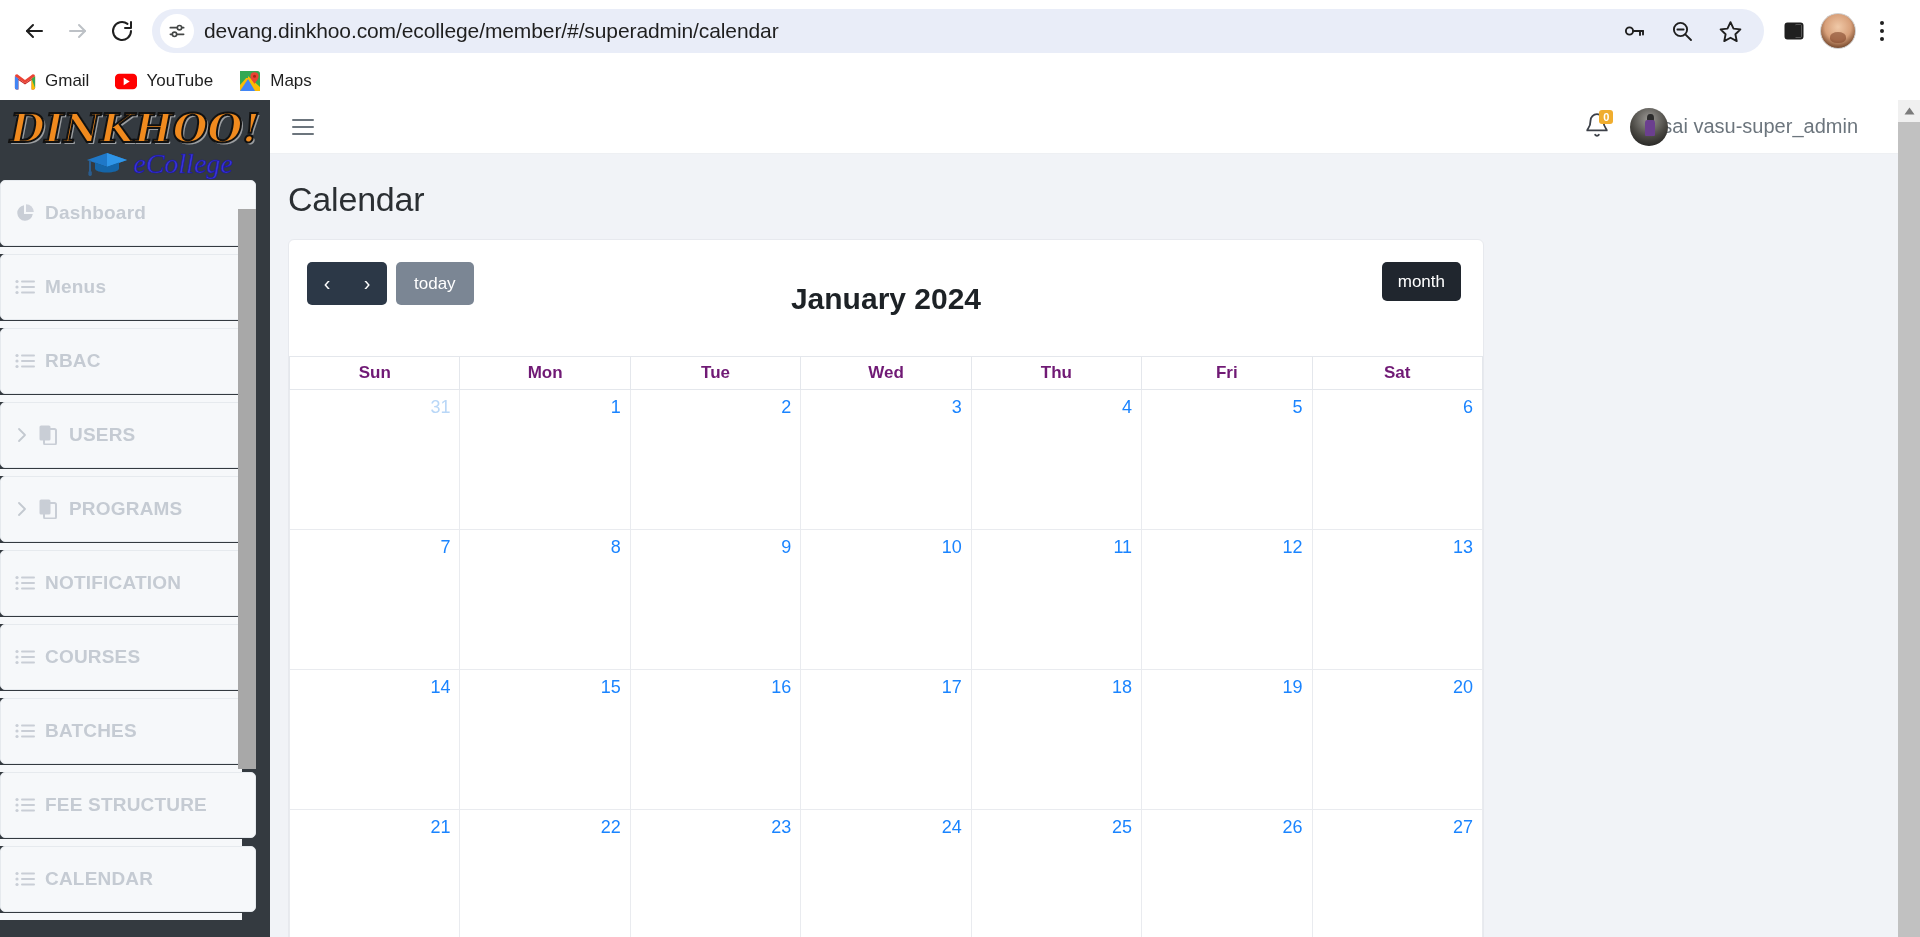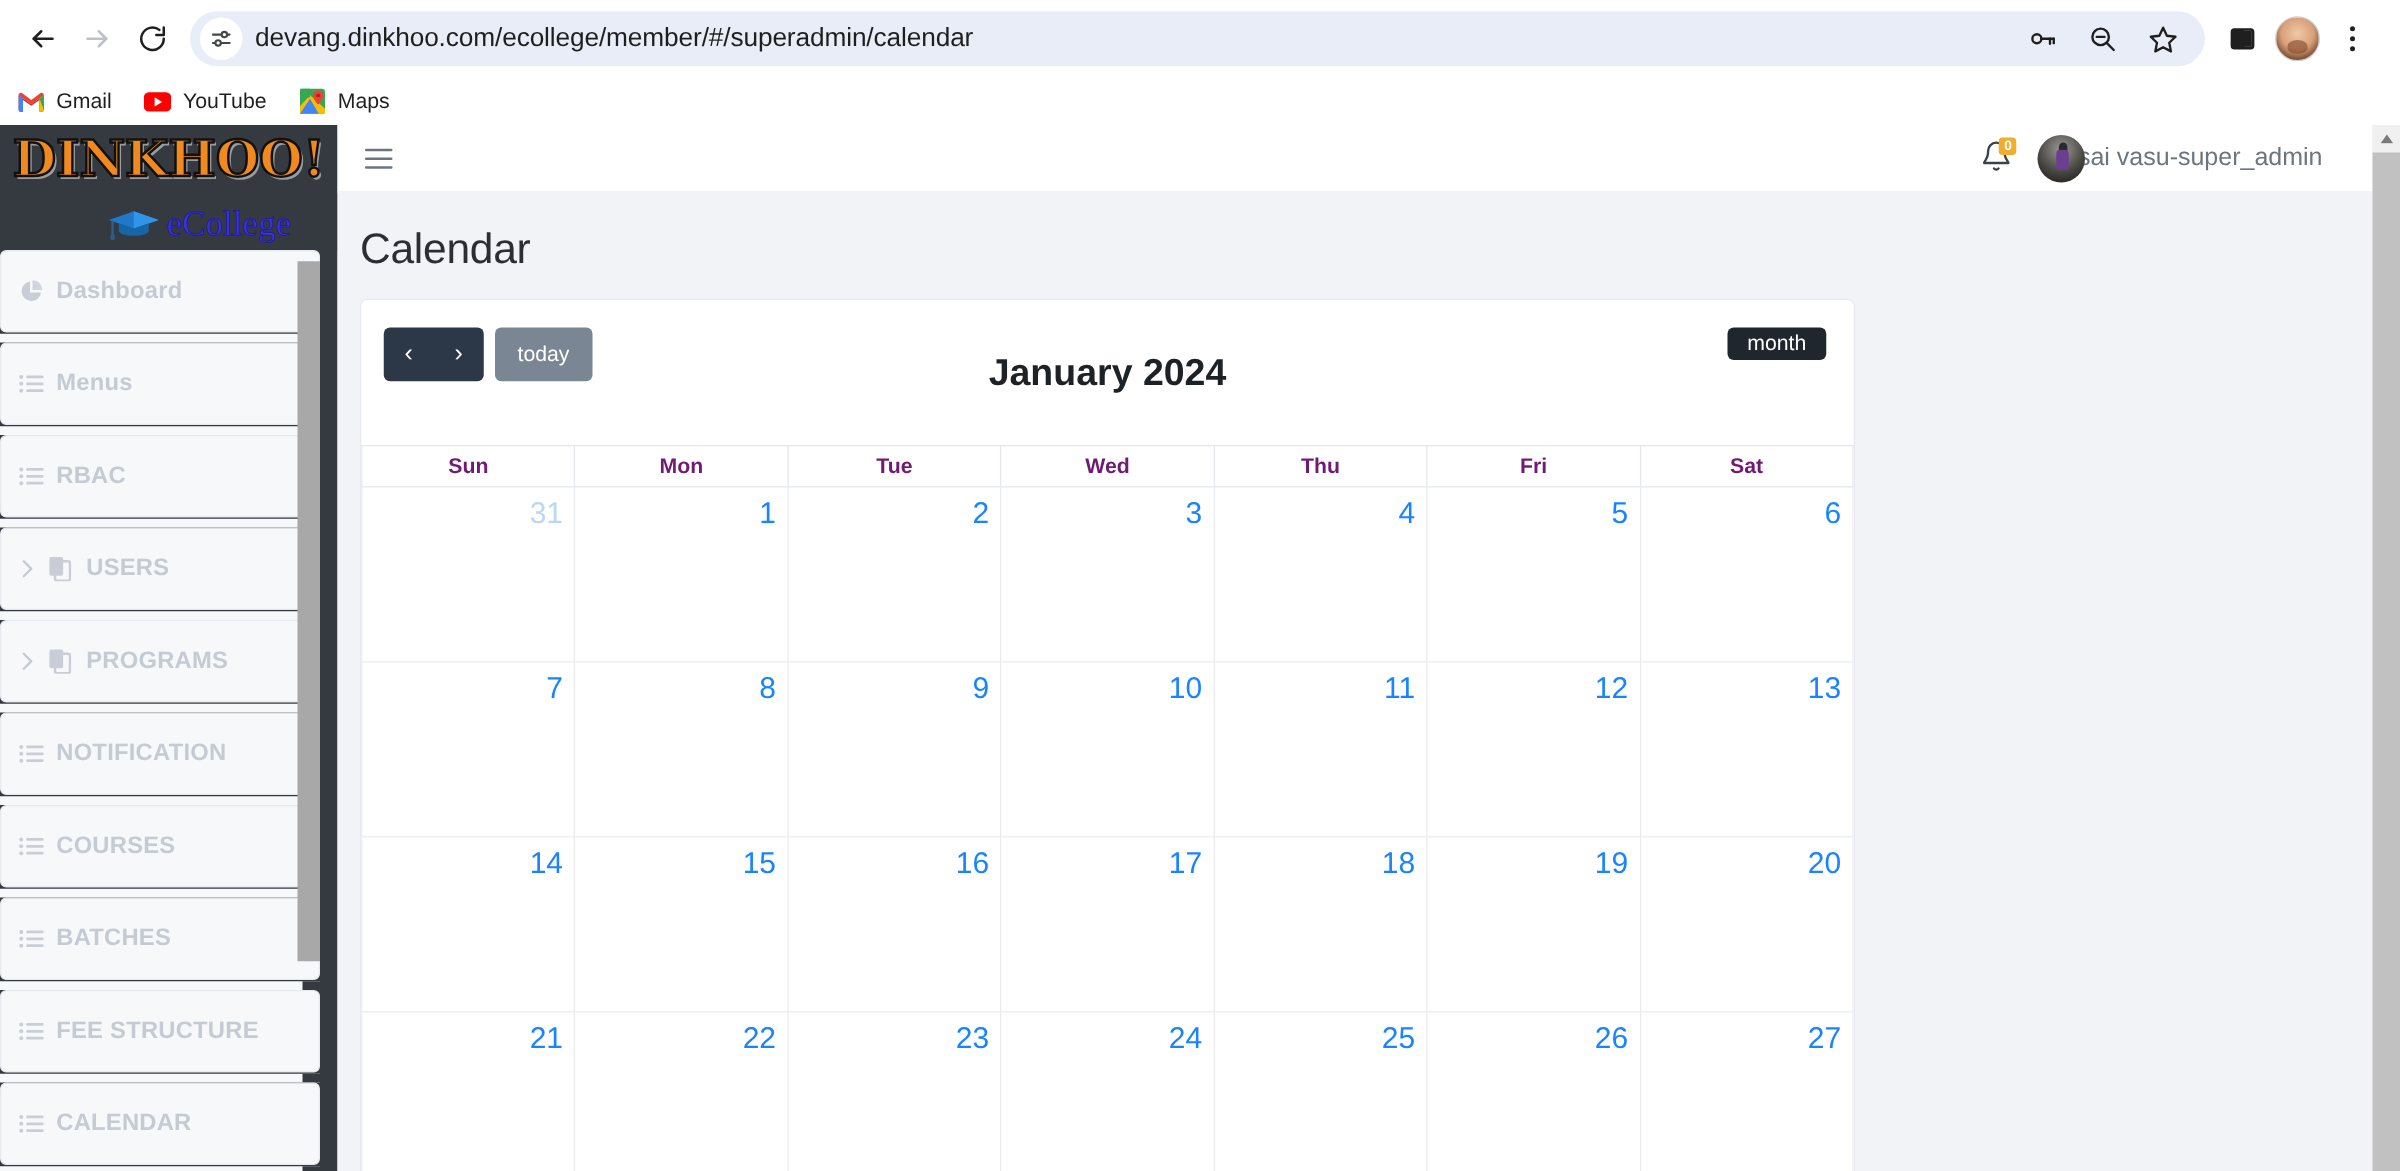--- a/index.html
+++ b/index.html
@@ -132,22 +132,22 @@
   .sidebar {
     width: 270px;
     flex: 0 0 270px;
     background: #343a40;
     position: relative;
     overflow: hidden;
   }
   .logo-wrap {
     padding: 8px 10px 6px 10px;
     background: #343a40;
-    height: 100px;
-    display:flex; flex-direction: column; align-items: center; justify-content: space-between;
+    height: 80px;
+    display:flex; flex-direction: column; align-items: center; justify-content: space-between; font-style: italic;
   }
   .logo-main {
     font-family: "DejaVu Serif", serif;
     font-size: 40px;
     font-weight: 900;
     letter-spacing: 0px;
     color: #f08a1e;
     -webkit-text-stroke: 2px #111;
     text-shadow: 2px 2px 0 rgba(255,255,255,.5);
     line-height: 1;
@@ -310,21 +310,21 @@
     top: 42px;
     text-align: center;
     font-size: 30px;
     font-weight: 700;
     color: #1d2226;
     pointer-events: none;
   }
   .btn-month {
     margin-left: auto;
     background: #20262e; color:#fff; border:none; border-radius: 5px;
-    height: 26px; padding: 0 16px; font-size: 17px; cursor: pointer;
+    height: 39px; padding: 0 16px; font-size: 17px; cursor: pointer;
     font-family: "Liberation Sans", sans-serif;
   }
 
   table.cal { width: 100%; border-collapse: collapse; table-layout: fixed; }
   table.cal th {
     border: 1px solid #e4e7ec;
     border-bottom: 1px solid #e4e7ec;
     height: 33px;
     font-size: 17px;
     font-weight: 700;
@@ -333,21 +333,21 @@
     background: #ffffff;
   }
   table.cal td {
     border: 1px solid #e9ebef;
     height: 140px;
     vertical-align: top;
     text-align: right;
     padding: 7px 9px 0 0;
     background: #ffffff;
   }
-  td .dnum { font-size: 24px; color: #1a84ff; margin-top: 46px; }
+  td .dnum { font-size: 18px; color: #1a84ff; margin-top: 46px; }
   td.other .dnum { color: #b9d7f7; }
   td.today { background: #fcf8e3; }
 
   
   .page-scrollbar {
     position: absolute;
     right: 0; top: 0; bottom: 0;
     width: 22px;
     background: #f0f0f0;
   }

